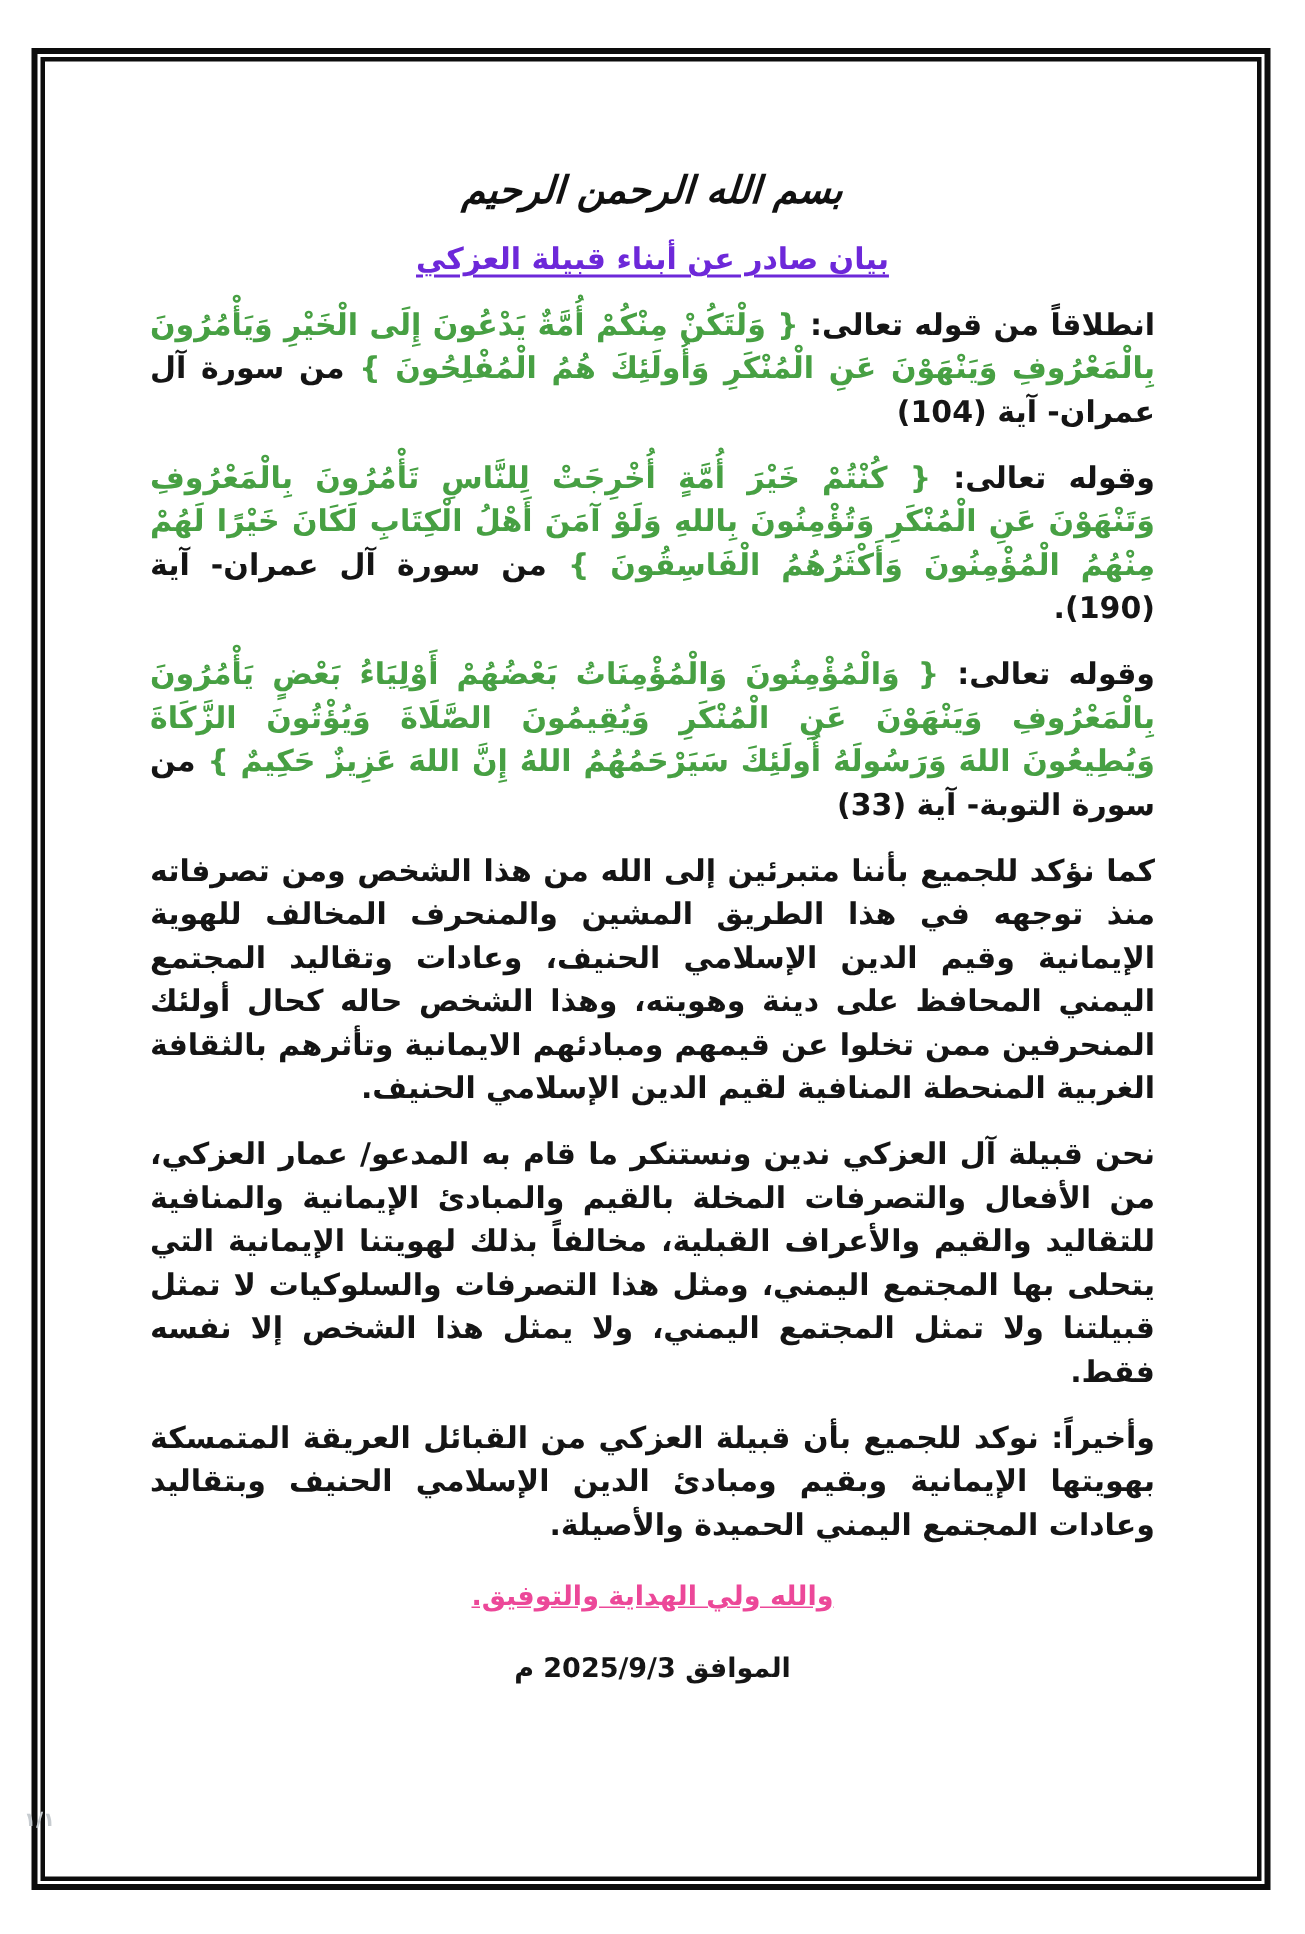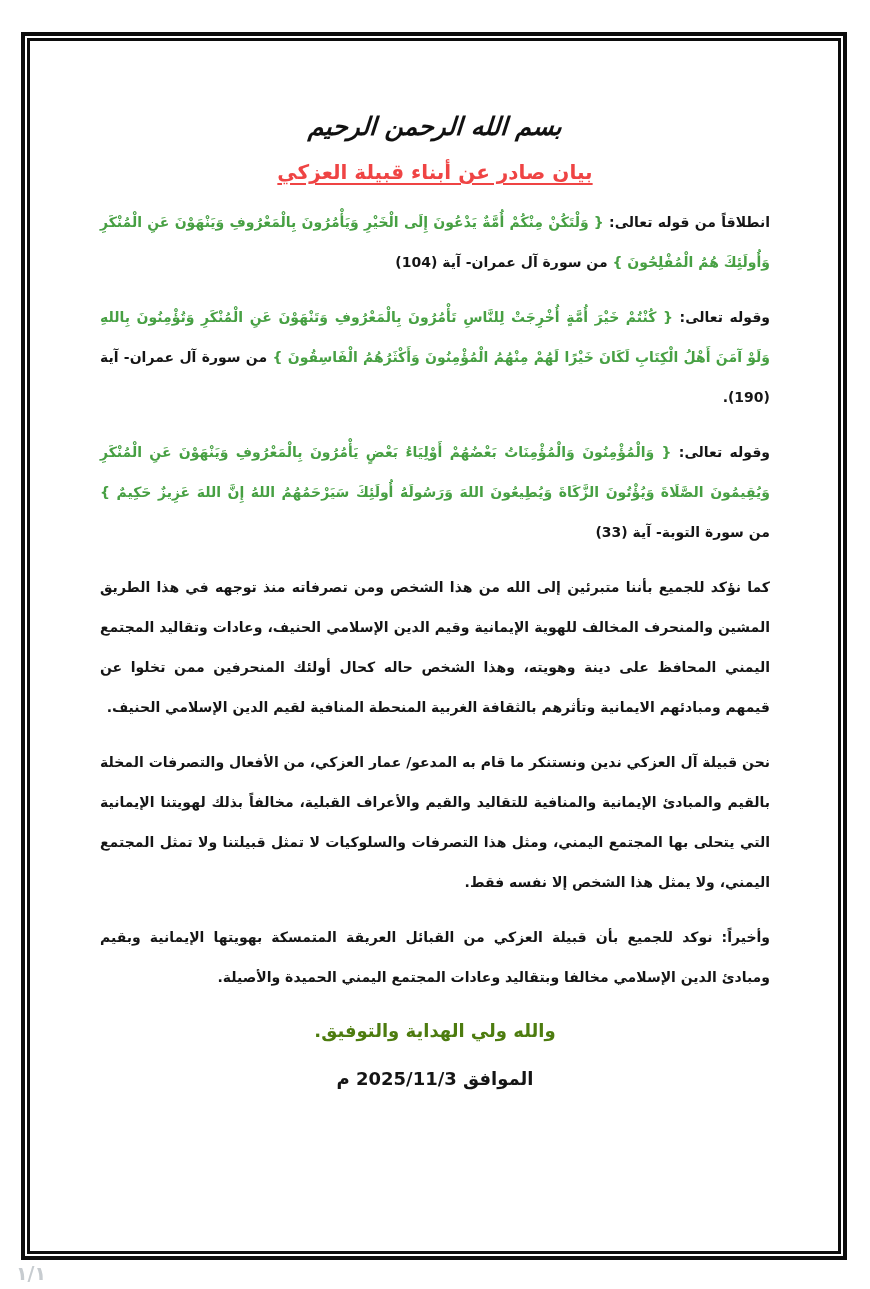--- a/index.html
+++ b/index.html
@@ -46,46 +46,46 @@
     height: 60px;
     letter-spacing: -1px;
     color: #111;
     transform: skewX(-4deg);
   }
   .title {
     margin: 2px 0 18px 0;
     text-align: center;
     font-size: 20px;
     font-weight: bold;
-    color: #ef4444;
+    color: #6d28d9;
     text-decoration: underline;
     text-underline-offset: 4px;
   }
   .para {
     margin: 0 0 15px 0;
-    font-size: 14px;
+    font-size: 20px;
     font-weight: bold;
-    line-height: 40px;
+    line-height: 29px;
     text-align: justify;
     color: #151515;
   }
   .verse { color: #47a043; }
   .center-line {
     text-align: center;
     font-size: 18px;
     font-weight: bold;
     margin: 20px 0 0 0;
     line-height: 28px;
   }
-  .red { color: #4d7c0f; }
+  .red { color: #ec4899; text-decoration: underline; }
   .page-mark {
     position: absolute;
     left: 16px;
-    top: 1262px;
-    font-size: 19px;
+    top: 1206px;
+    font-size: 13px;
     font-weight: bold;
     color: #c7ccd0;
     direction: ltr;
   }
 </style>
 </head>
 <body>
 
 <div class="frame-outer">
   <div class="frame-inner"></div>
@@ -101,23 +101,23 @@
 
   <p class="para"><span>وقوله تعالى: </span><span class="verse">{ كُنْتُمْ خَيْرَ أُمَّةٍ أُخْرِجَتْ لِلنَّاسِ تَأْمُرُونَ بِالْمَعْرُوفِ وَتَنْهَوْنَ عَنِ الْمُنْكَرِ وَتُؤْمِنُونَ بِاللهِ وَلَوْ آمَنَ أَهْلُ الْكِتَابِ لَكَانَ خَيْرًا لَهُمْ مِنْهُمُ الْمُؤْمِنُونَ وَأَكْثَرُهُمُ الْفَاسِقُونَ } </span><span>من سورة آل عمران- آية (190).</span></p>
 
   <p class="para"><span>وقوله تعالى: </span><span class="verse">{ وَالْمُؤْمِنُونَ وَالْمُؤْمِنَاتُ بَعْضُهُمْ أَوْلِيَاءُ بَعْضٍ يَأْمُرُونَ بِالْمَعْرُوفِ وَيَنْهَوْنَ عَنِ الْمُنْكَرِ وَيُقِيمُونَ الصَّلَاةَ وَيُؤْتُونَ الزَّكَاةَ وَيُطِيعُونَ اللهَ وَرَسُولَهُ أُولَئِكَ سَيَرْحَمُهُمُ اللهُ إِنَّ اللهَ عَزِيزٌ حَكِيمٌ } </span><span>من سورة التوبة- آية (33)</span></p>
 
 
   <p class="para">كما نؤكد للجميع بأننا متبرئين إلى الله من هذا الشخص ومن تصرفاته منذ توجهه في هذا الطريق المشين والمنحرف المخالف للهوية الإيمانية وقيم الدين الإسلامي الحنيف، وعادات وتقاليد المجتمع اليمني المحافظ على دينة وهويته، وهذا الشخص حاله كحال أولئك المنحرفين ممن تخلوا عن قيمهم ومبادئهم الايمانية وتأثرهم بالثقافة الغربية المنحطة المنافية لقيم الدين الإسلامي الحنيف.</p>
 
   <p class="para">نحن قبيلة آل العزكي ندين ونستنكر ما قام به المدعو/ عمار العزكي، من الأفعال والتصرفات المخلة بالقيم والمبادئ الإيمانية والمنافية للتقاليد والقيم والأعراف القبلية، مخالفاً بذلك لهويتنا الإيمانية التي يتحلى بها المجتمع اليمني، ومثل هذا التصرفات والسلوكيات لا تمثل قبيلتنا ولا تمثل المجتمع اليمني، ولا يمثل هذا الشخص إلا نفسه فقط.</p>
 
-  <p class="para">وأخيراً: نوكد للجميع بأن قبيلة العزكي من القبائل العريقة المتمسكة بهويتها الإيمانية وبقيم ومبادئ الدين الإسلامي مخالفا وبتقاليد وعادات المجتمع اليمني الحميدة والأصيلة.</p>
+  <p class="para">وأخيراً: نوكد للجميع بأن قبيلة العزكي من القبائل العريقة المتمسكة بهويتها الإيمانية وبقيم ومبادئ الدين الإسلامي الحنيف وبتقاليد وعادات المجتمع اليمني الحميدة والأصيلة.</p>
 
   <div class="center-line red">والله ولي الهداية والتوفيق.</div>
 
 
 
-  <div class="center-line">الموافق 2025/11/3 م</div>
+  <div class="center-line">الموافق 2025/9/3 م</div>
 
 </div>
 
 <div class="page-mark">١/١</div>
 
 </body></html>

